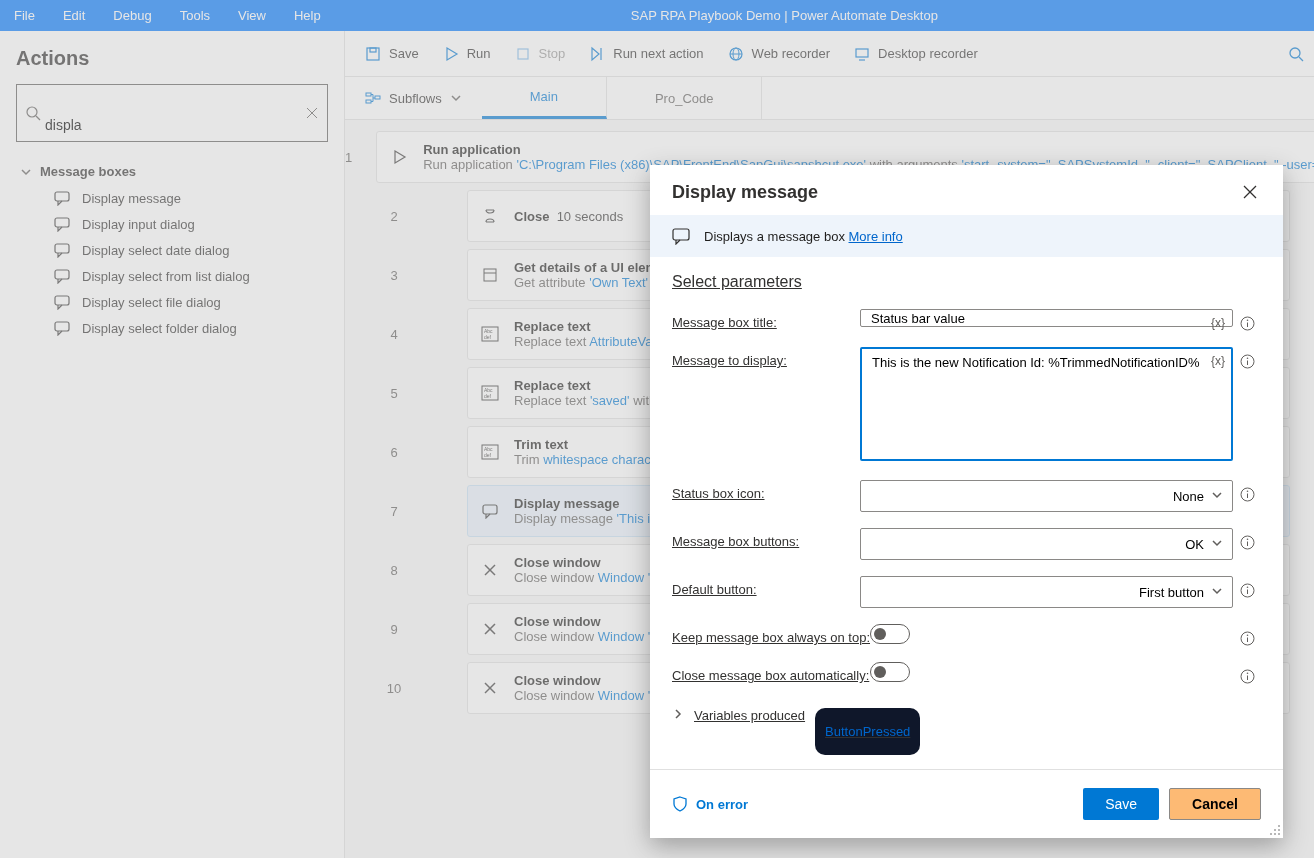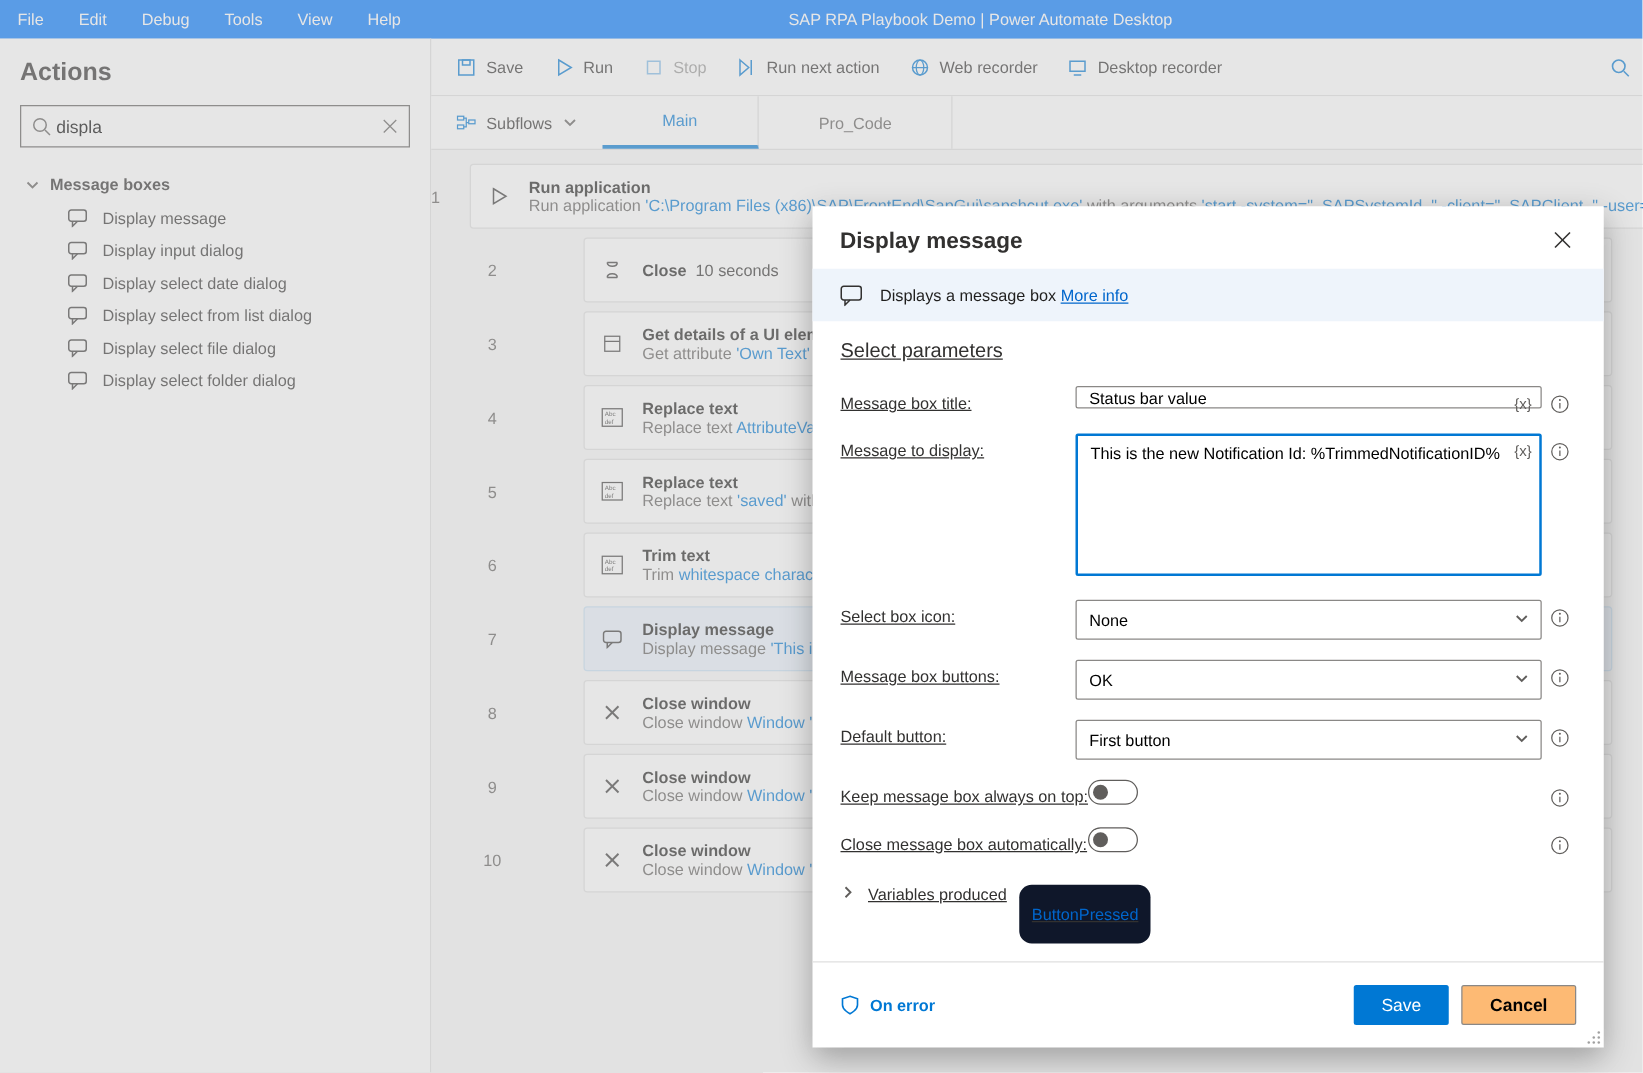--- a/index.html
+++ b/index.html
@@ -13,21 +13,21 @@
 
 .toolbar { height: 46px; background: #fff; border-bottom: 1px solid #e0e0e0; display: flex; align-items: center; padding-left: 355px; gap: 4px; }
 .tool-btn { display: flex; align-items: center; gap: 8px; padding: 6px 10px; cursor: pointer; color: #323130; }
 .tool-btn svg, .tool-btn .ticon { color: #0078d4; }
 .toolbar-search { margin-left: auto; padding: 8px 10px; }
 
 
 .actions-panel { position: absolute; left: 0; top: 31px; bottom: 0; width: 345px; background: #fff; border-right: 1px solid #e0e0e0; padding: 16px; }
 .actions-title { font-size: 20px; font-weight: 600; margin-bottom: 14px; }
 .search-box { display: flex; align-items: center; border: 1px solid #605e5c; padding: 4px 8px; margin-bottom: 16px; }
-.search-box input { flex: 1; border: none; outline: none; font-size: 14px; padding: 4px; }
+.search-box input { flex: 1; border: none; outline: none; font-size: 14px; padding: 4px; margin-top: 24px; }
 .search-box svg { color: #605e5c; }
 .tree-group { display: flex; align-items: center; gap: 8px; padding: 6px 4px; font-weight: 600; cursor: pointer; }
 .tree-item { display: flex; align-items: center; gap: 12px; padding: 5px 4px 5px 38px; cursor: pointer; }
 
 
 .main-area { position: absolute; left: 345px; right: 0; top: 77px; bottom: 0; background: #f7f7f7; }
 .subflows-bar { height: 43px; background: #fff; border-bottom: 1px solid #e0e0e0; display: flex; align-items: stretch; }
 .subflows-btn { display: flex; align-items: center; gap: 8px; padding: 0 20px; cursor: pointer; }
 .tab { padding: 0 48px; display: flex; align-items: center; cursor: pointer; color: #605e5c; border-right: 1px solid #e0e0e0; }
 .tab.active { color: #0078d4; border-bottom: 3px solid #0078d4; }
@@ -55,21 +55,21 @@
 .dlg-infobar { background: #eef4fb; padding: 12px 22px; display: flex; align-items: center; gap: 14px; color: #201f1e; }
 .dlg-infobar a { color: #0066cc; text-decoration: underline; cursor: pointer; margin-top: 16px; }
 .dlg-body { padding: 16px 22px; flex: 1; overflow: auto; text-decoration: underline; }
 .section-title { font-size: 16px; margin-bottom: 18px; }
 .form-row { display: flex; align-items: flex-start; margin-bottom: 16px; }
 .form-label { width: 188px; padding-top: 6px; color: #323130; }
 .form-field { flex: 1; position: relative; }
 .input, .textarea, .select { width: 100%; border: 1px solid #8a8886; border-radius: 2px; padding: 6px 28px 6px 10px; font-size: 13px; font-family: inherit; }
 .textarea { height: 114px; resize: none; border-color: #0078d4; border-width: 2px; padding: 6px 30px 6px 10px; }
 .input { height: 18px; }
-.select { height: 32px; appearance: none; background: #fff; }
+.select { height: 32px; appearance: none; background: #fff; text-align: right; }
 .fx { position: absolute; right: 8px; top: 7px; font-size: 12px; color: #605e5c; cursor: pointer; }
 .chev { position: absolute; right: 10px; top: 9px; pointer-events: none; }
 .info-icon { width: 28px; display: flex; justify-content: center; padding-top: 7px; color: #605e5c; }
 .toggle { width: 40px; height: 20px; border: 1px solid #605e5c; border-radius: 10px; background: #fff; position: relative; cursor: pointer; }
 .toggle::after { content: ""; position: absolute; width: 12px; height: 12px; background: #605e5c; border-radius: 50%; left: 3px; top: 3px; }
 .vars-row { display: flex; align-items: flex-start; gap: 10px; margin-top: 24px; }
 .var-badge { background: #0f172a; color: #0066cc; padding: 16px 10px; border-radius: 10px; font-size: 13px; }
 .dlg-footer { border-top: 1px solid #e0e0e0; padding: 18px 22px; display: flex; align-items: center; }
 .on-error { display: flex; align-items: center; gap: 8px; color: #0078d4; cursor: pointer; font-weight: 600; }
 .footer-spacer { flex: 1; }
@@ -425,21 +425,21 @@
       <div class="info-icon">
           <svg width="15" height="15" viewBox="0 0 15 15">
             <circle cx="7.5" cy="7.5" r="6.5" fill="none" stroke="currentColor"></circle>
             <line x1="7.5" y1="6.5" x2="7.5" y2="11" stroke="currentColor"></line>
             <circle cx="7.5" cy="4.2" r="0.8" fill="currentColor"></circle>
           </svg>
         </div>
     </div>
 
     <div class="form-row">
-      <div class="form-label">Select box icon:</div>
+      <div class="form-label">Status box icon:</div>
       <div class="form-field">
         <select class="select"><option>None</option></select>
         <svg class="chev" width="12" height="12" viewBox="0 0 12 12">
             <polyline points="2,4 6,8 10,4" fill="none" stroke="#605e5c" stroke-width="1.5"></polyline>
           </svg>
       </div>
       <div class="info-icon">
           <svg width="15" height="15" viewBox="0 0 15 15">
             <circle cx="7.5" cy="7.5" r="6.5" fill="none" stroke="currentColor"></circle>
             <line x1="7.5" y1="6.5" x2="7.5" y2="11" stroke="currentColor"></line>

